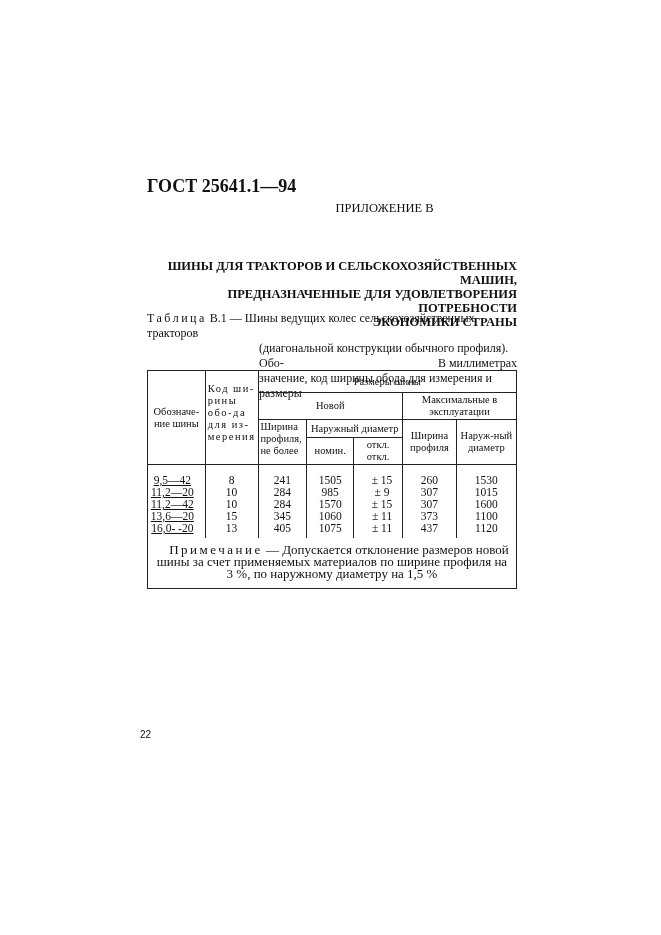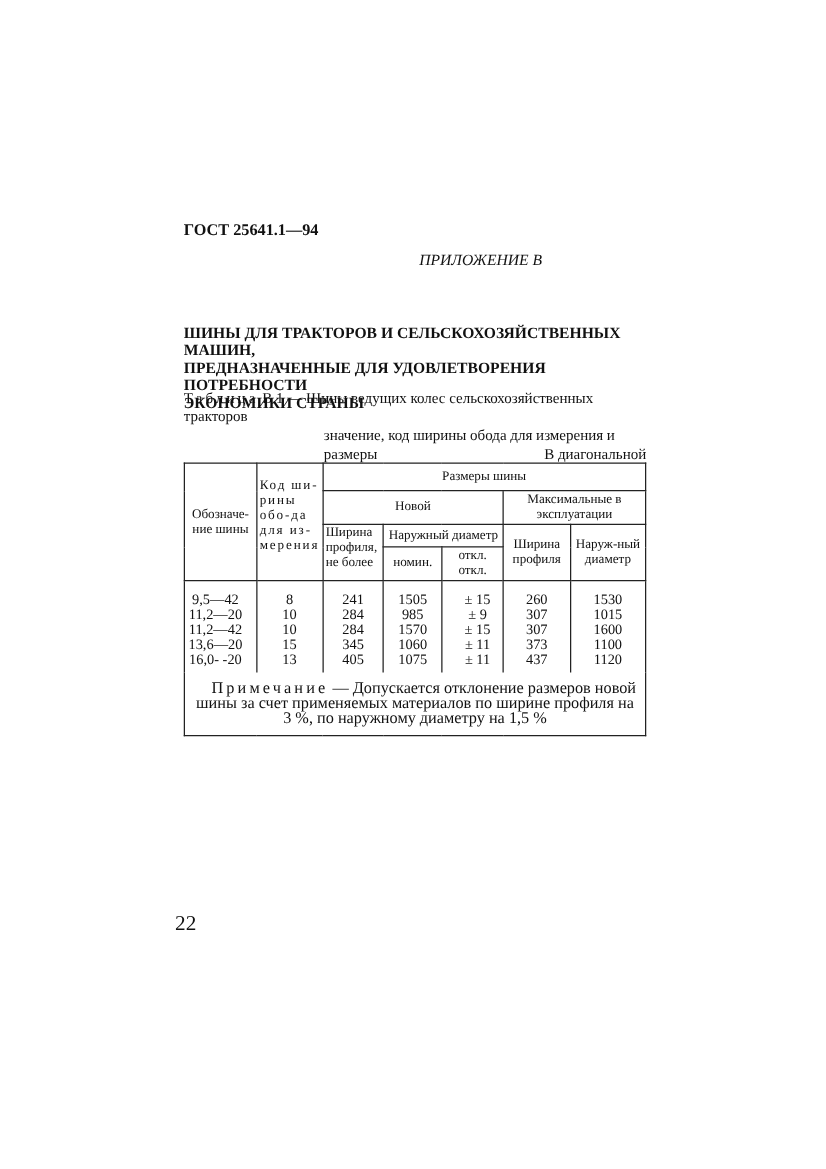--- a/index.html
+++ b/index.html
@@ -1,57 +1,58 @@
 <!DOCTYPE html>
 <html><head>
 <meta charset="utf-8">
 <style>
   html, body { margin:0; padding:0; }
   body { width:661px; height:935px; background:#fff; position:relative; font-family:"Liberation Serif", serif; color:#111; overflow:hidden; }
   .abs { position:absolute; }
-  .gost { left:147px; top:176px; font-weight:bold; font-size:13px; }
-  .app { left:0; width:661px; text-align:center; top:201px; font-style:italic; font-size:12.5px; line-height:14px; padding-left:108px; box-sizing:border-box;}
+  .gost { left:147px; top:176px; font-weight:bold; font-size:18px; }
+  .app { left:0; width:661px; text-align:center; top:201px; font-size:12.5px; line-height:14px; padding-left:108px; box-sizing:border-box;}
   .app .sub { font-size:11px; }
-  .title { left:147px; width:370px; top:259px; text-align:left; font-weight:bold; font-size:12.5px; line-height:14px; }
+  .title { left:147px; width:370px; top:259px; text-align:right; font-weight:bold; font-size:12.5px; line-height:14px; }
   .caption { left:147px; width:370px; top:311px; font-size:12px; line-height:15px; }
   .caption .lbl { letter-spacing:2.5px;text-align:center; }
   .caption .indent { padding-left:112px; display:block; }
   .units { left:147px; width:370px; top:356px; text-align:right; font-size:12px; }
   table.t { position:absolute; left:147px; top:370px; width:370px; border-collapse:collapse; font-size:10.5px; }
   table.t td { border:1px solid #222; text-align:center; vertical-align:middle; padding:1px 2px; line-height:12px; }
   .hdr-sp { letter-spacing:1.5px;margin-left:40px; }
   .body-cell { border-top:1px solid #222; border-bottom:none !important; font-size:11.5px; line-height:12.5px; padding-top:9px !important; padding-bottom:4px !important; vertical-align:top !important; }
-  .r { text-align:left; padding-right:10px !important; }
+  .r { text-align:left; padding-right:10px !important;text-decoration:underline; }
   .l { text-align:left; padding-left:10px !important; }
   .note { border-top:none !important; text-align:center; font-size:13px; line-height:15px; padding:6px 6px 8px 6px !important; }
   .note .lbl { letter-spacing:2.5px; padding-left:14px; }
-  .page-num { left:140px; top:729px; font-size:17px; font-family:Liberation Serif, serif; }
+  .page-num { left:140px; top:729px; font-size:10px; font-family:Liberation Sans, sans-serif; }
 </style>
 </head>
 <body>
 
 <div class="abs gost">ГОСТ 25641.1—94</div>
 
 <div class="abs app">
   <div>ПРИЛОЖЕНИЕ В</div>
 </div>
 
 <div class="abs title">
   <div>ШИНЫ ДЛЯ ТРАКТОРОВ И СЕЛЬСКОХОЗЯЙСТВЕННЫХ МАШИН,</div>
   <div>ПРЕДНАЗНАЧЕННЫЕ ДЛЯ УДОВЛЕТВОРЕНИЯ ПОТРЕБНОСТИ</div>
   <div>ЭКОНОМИКИ СТРАНЫ</div>
 </div>
 
 <div class="abs caption">
   <span class="lbl">Таблица</span>
   <span>В.1</span><span> — Шины ведущих колес сельскохозяйственных тракторов</span>
+  <span class="indent">(диагональной конструкции обычного профиля). Обо-</span>
   <span class="indent">значение, код ширины обода для измерения и размеры</span>
 </div>
 
-<div class="abs units">В диагональной</div>
+<div class="abs units">В миллиметрах</div>
 
 <table class="t">
   <colgroup>
     <col style="width:58px">
       <col style="width:51px">
       <col style="width:49px">
       <col style="width:47px">
       <col style="width:50px">
       <col style="width:54px">
       <col style="width:61px">

